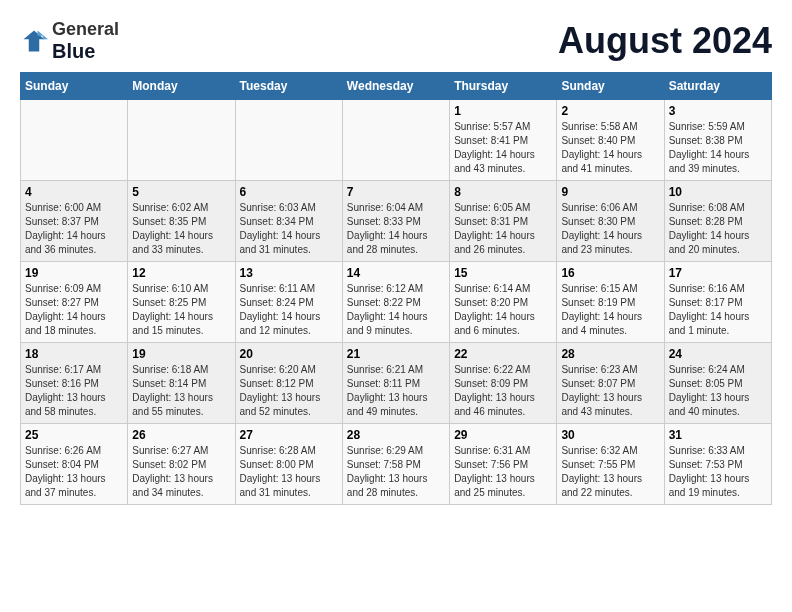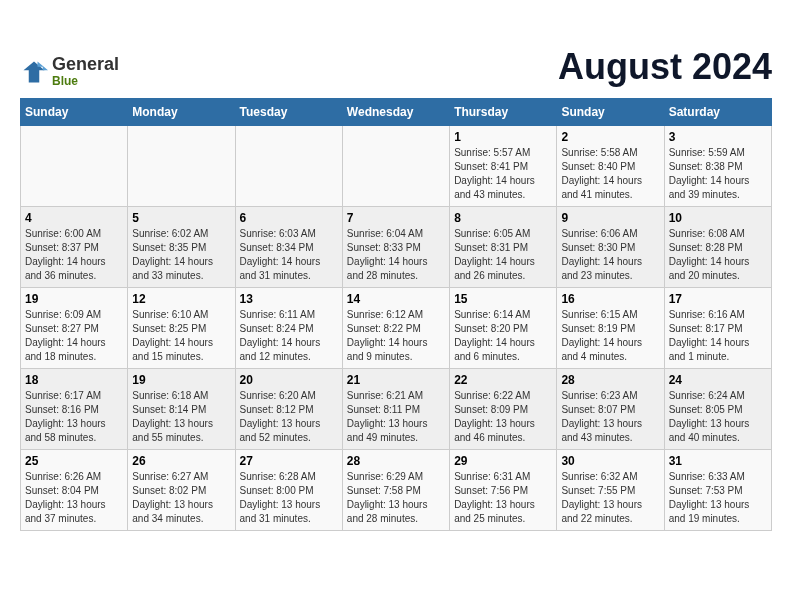--- a/index.html
+++ b/index.html
@@ -6,43 +6,42 @@
     body {
       font-family: Arial, sans-serif;
       background: #fff;
       width: 792px;
       min-height: 612px;
       padding: 20px;
     }
     .header-area {
       display: flex;
       justify-content: space-between;
-      align-items: flex-end;
+      align-items: center;
       margin-bottom: 10px;
-      margin-top: 26px;
     }
     .logo {
       display: flex;
       align-items: center;
       gap: 4px;
     }
     .logo-text {
       display: flex;
       flex-direction: column;
       line-height: 1.1;
     }
     .logo-general {
       font-size: 18px;
       font-weight: bold;
       color: #333;
     }
     .logo-blue {
-      font-size: 12px;
-      font-weight: bold;
-      color: #4d7c0f;
+      font-size: 20px;
+      font-weight: bold;
+      color: #0f172a;
     }
     .logo-icon {
       width: 28px;
       height: 28px;
     }
     .title-area {
       text-align: right;
     }
     .month-title {
       font-size: 36px;

